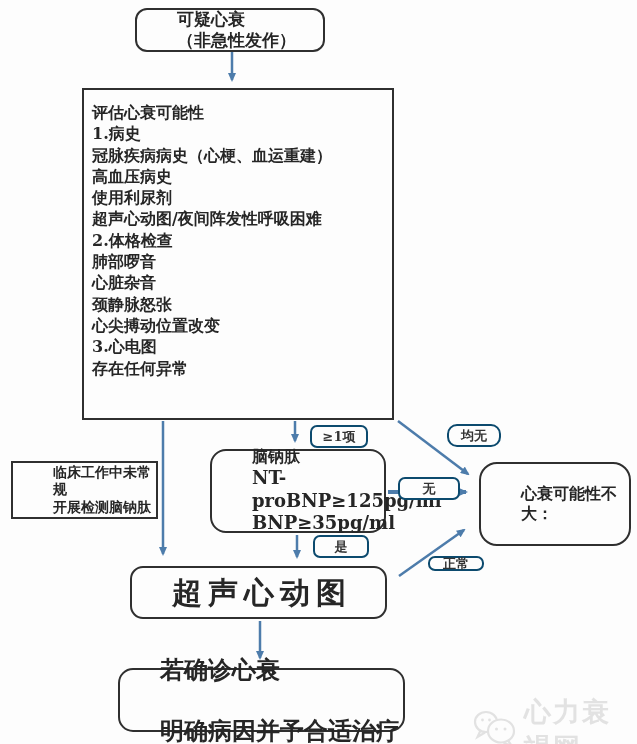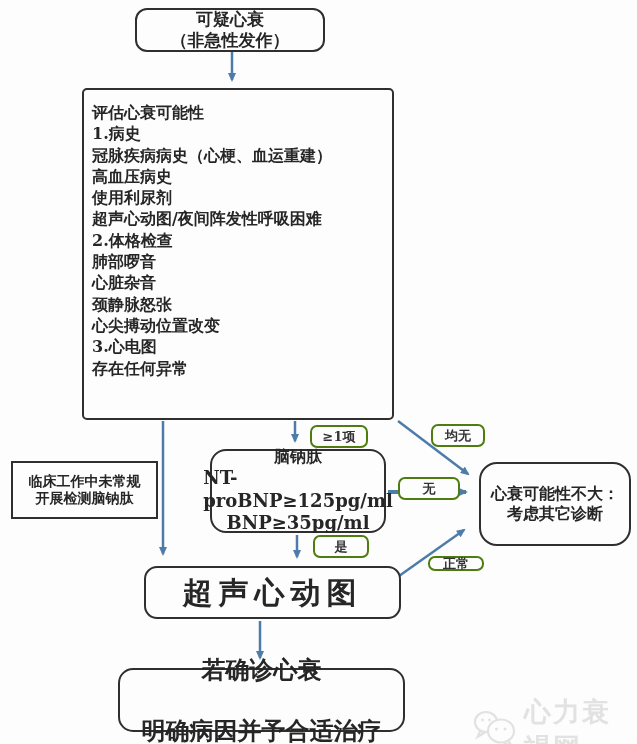--- a/index.html
+++ b/index.html
@@ -3,37 +3,37 @@
 <meta charset="utf-8">
 <style>
   html,body{margin:0;padding:0;}
   body{background:#ffffff;font-family:"DejaVu Serif","Liberation Serif",serif;}
   .canvas{
     position:relative;width:637px;height:744px;background:#fdfdfd;overflow:hidden;
     color:#262626;
   }
   .arrow-layer{position:absolute;left:0;top:0;width:637px;height:744px;}
   .box{position:absolute;background:#fdfdfd;border:2px solid #2f2f2f;box-sizing:border-box;
-       display:flex;flex-direction:column;justify-content:center;align-items:center;
-       font-weight:600;line-height:1.25;}
+       display:flex;flex-direction:column;justify-content:center;
+       font-weight:600;line-height:1.25;padding-left:40px;}
   .title-box{left:135px;top:8px;width:190px;height:44px;font-size:17px;border-radius:12px;}
-  .assessment-box{left:82px;top:88px;width:312px;height:332px;border-radius:5px;
+  .assessment-box{left:82px;top:88px;width:312px;height:332px;border-radius:0;
        justify-content:flex-start;align-items:flex-start;padding:12px 18px 0 8px;font-size:16px;}
   .assessment-box div{line-height:21.3px;white-space:nowrap;}
   .side-note-box{left:11px;top:461px;width:147px;height:58px;font-size:14px;border-radius:0;}
   .bnp-box{left:210px;top:449px;width:176px;height:84px;font-size:18px;border-radius:16px;}
   .bnp-box .cjk{font-size:16px;}
   .unlikely-box{left:479px;top:462px;width:152px;height:84px;font-size:16px;border-radius:18px;}
-  .echo-box{left:130px;top:566px;width:257px;height:53px;font-size:30px;letter-spacing:6px;border-radius:13px;margin-left:14px;}
+  .echo-box{left:130px;top:566px;width:257px;height:53px;font-size:30px;letter-spacing:6px;border-radius:13px;}
   .treatment-box{left:118px;top:668px;width:287px;height:64px;font-size:24px;border-radius:15px;line-height:1.22;gap:32px;}
-  .edge-label{position:absolute;background:#fdfdfd;border:2px solid #4d7c0f;border-radius:7px;
+  .edge-label{position:absolute;background:#fdfdfd;border:2px solid #0c4a6e;border-radius:7px;
        font-size:13px;font-weight:600;color:#333;display:flex;justify-content:center;align-items:center;
        box-sizing:border-box;}
   .lbl-ge1{left:310px;top:425px;width:58px;height:23px;}
-  .lbl-allabsent{left:431px;top:424px;width:54px;height:23px;}
+  .lbl-allabsent{left:447px;top:424px;width:54px;height:23px;border-radius:10px;}
   .lbl-absent{left:398px;top:477px;width:62px;height:23px;}
   .lbl-yes{left:313px;top:535px;width:56px;height:23px;}
   .lbl-normal{left:428px;top:556px;width:56px;height:15px;}
   .watermark{position:absolute;left:472px;top:694px;display:flex;align-items:center;gap:6px;
        color:#e2e2e2;font-size:27px;font-weight:600;letter-spacing:2px;
        font-family:"DejaVu Sans","Liberation Sans",sans-serif;}
 </style>
 </head>
 <body>
 
@@ -84,21 +84,20 @@
   </div>
 
   <div class="box bnp-box">
     <div class="cjk">脑钠肽</div>
     <div>NT-proBNP≥125pg/ml</div>
     <div>BNP≥35pg/ml</div>
   </div>
 
   <div class="box unlikely-box">
     <div>心衰可能性不大：</div>
-    <div>考虑其它诊断</div>
   </div>
 
   <div class="box echo-box">
     <div>超声心动图</div>
   </div>
 
   <div class="box treatment-box">
     <div>若确诊心衰</div>
     <div>明确病因并予合适治疗</div>
   </div>

